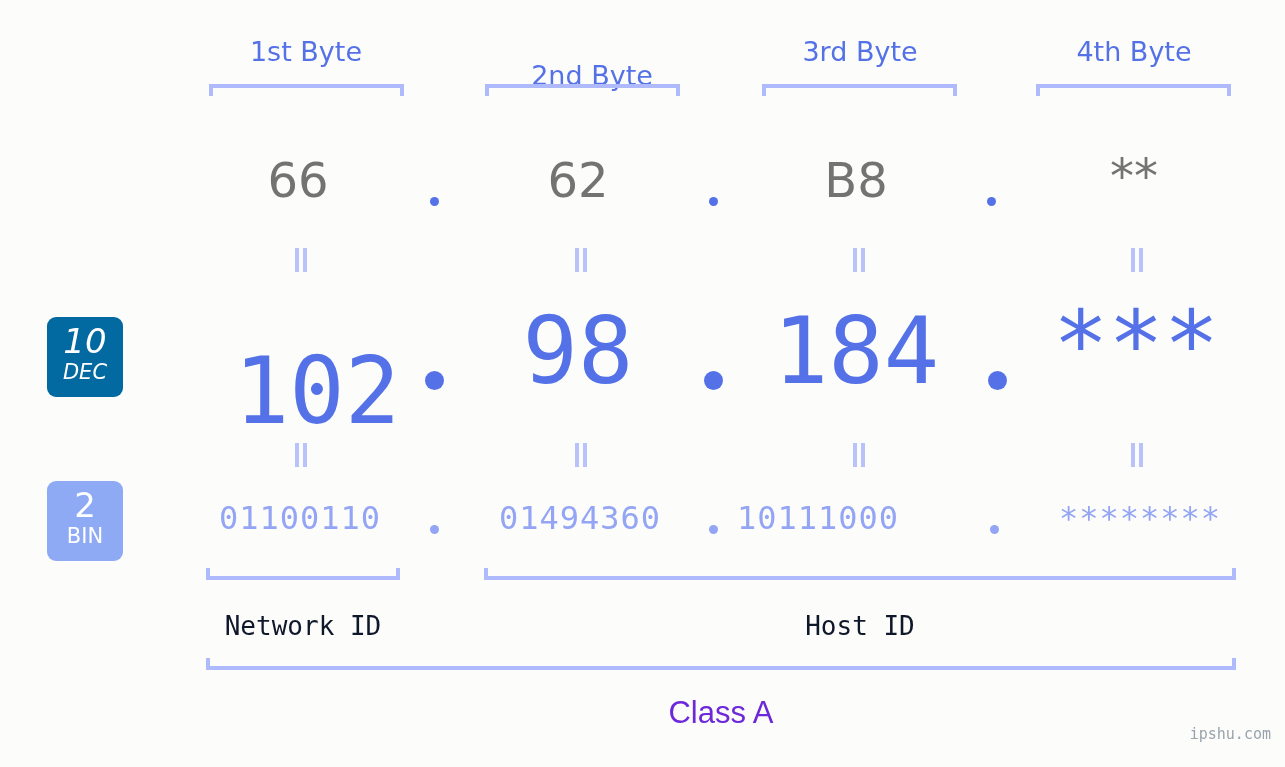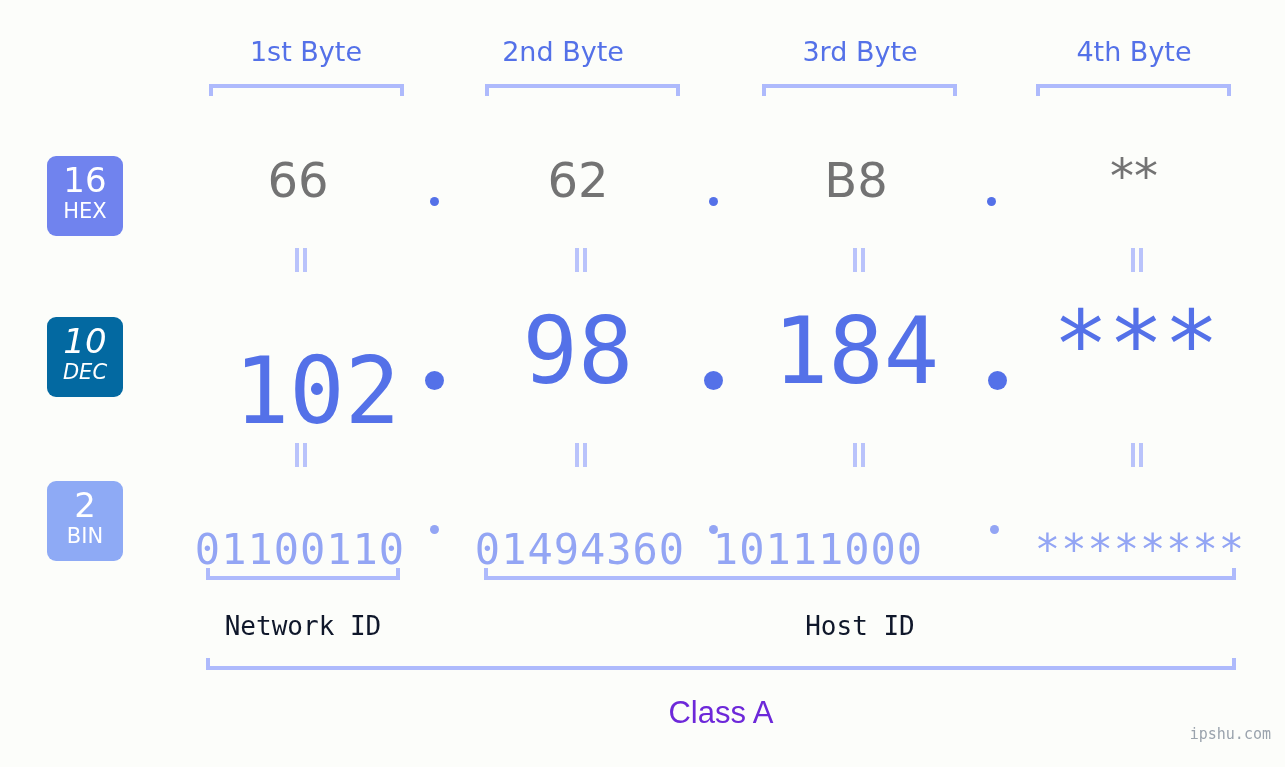--- a/index.html
+++ b/index.html
@@ -93,26 +93,25 @@
     line-height: 56px;
     color: #737373;
   }
   .row-dec .val {
     font-size: 92px;
     line-height: 104px;
     color: #5471e8;
     font-family: "DejaVu Sans Mono", monospace;
   }
   .row-bin .val {
-    font-size: 42px;
+    font-size: 32px;
     line-height: 40px;
     color: #93a5f4;
     font-family: "DejaVu Sans Mono", monospace;
     letter-spacing: 1px;
-    margin-top: 32px;
   }
 
   
   .dot {
     position: absolute;
     border-radius: 50%;
     background: #5471e8;
   }
   .dot-sm { width: 9px; height: 9px; }
   .dot-lg { width: 19px; height: 19px; }
@@ -165,33 +164,29 @@
     color: #9aa3ad;
     font-family: "DejaVu Sans Mono", monospace;
   }
 </style>
 </head>
 <body>
 
 <div class="stage">
 
   <div class="byte-head" style="left:208px;width:196px;">1st Byte</div>
-  <div class="byte-head" style="left:465px;width:196px;">2nd Byte</div>
+  <div class="byte-head" style="left:494px;width:196px;margin-top:24px;">2nd Byte</div>
   <div class="byte-head" style="left:762px;width:196px;">3rd Byte</div>
   <div class="byte-head" style="left:1036px;width:196px;">4th Byte</div>
 
   <div class="bracket-down" style="left:209px;top:84px;width:195px;"></div>
   <div class="bracket-down" style="left:485px;top:84px;width:195px;"></div>
   <div class="bracket-down" style="left:762px;top:84px;width:195px;"></div>
   <div class="bracket-down" style="left:1036px;top:84px;width:195px;"></div>
 
-  <div class="badge" style="top:156px;background:#7083ee;">
-    <span class="num">16</span>
-    <span class="lbl">HEX</span>
-  </div>
   <div class="badge" style="top:317px;background:#0369a1;font-style:italic;">
     <span class="num">10</span>
     <span class="lbl">DEC</span>
   </div>
   <div class="badge" style="top:481px;background:#8eaaf5;">
     <span class="num">2</span>
     <span class="lbl">BIN</span>
   </div>
 
   <div class="row-hex">

